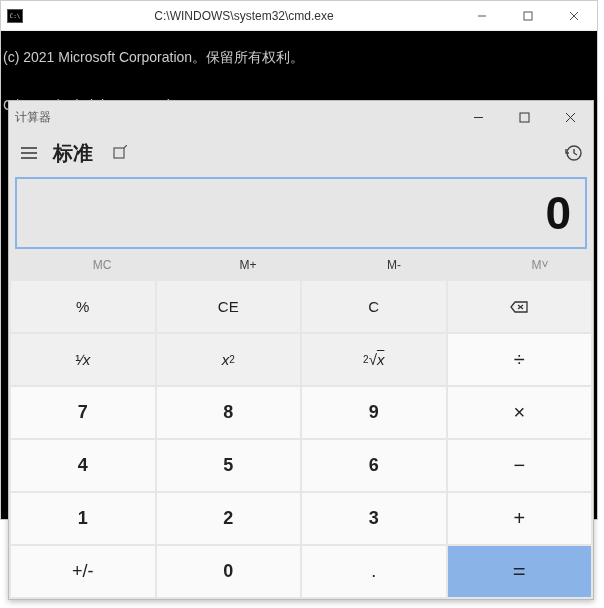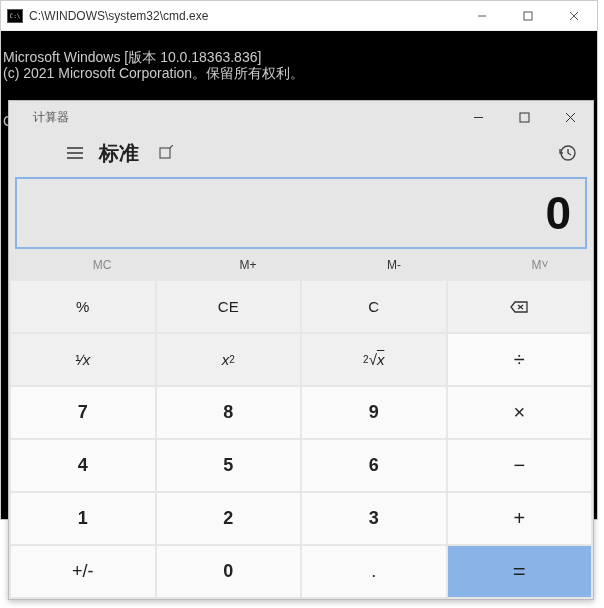--- a/index.html
+++ b/index.html
@@ -1,38 +1,38 @@
 <!DOCTYPE html>
 <html><head>
 <meta charset="utf-8">
 <style>
   * { box-sizing: border-box; margin: 0; padding: 0; font-family: "Segoe UI", "Microsoft YaHei", sans-serif; }
   body { width: 604px; height: 608px; background: #fff; overflow: hidden; position: relative; }
 
   
   .cmd-window { position: absolute; top: 0; left: 0; width: 598px; height: 520px; border: 1px solid #ccc; background: #fff; }
-  .cmd-titlebar { height: 30px; background: #fff; display: flex; align-items: center; border-bottom: 1px solid #eee; }
+  .cmd-titlebar { height: 30px; background: #fff; display: flex; align-items: center; border-bottom: 1px solid #eee; text-align: center; }
   .cmd-icon { width: 16px; height: 14px; margin: 0 6px; background: #000; border: 1px solid #555; display: flex; align-items: center; justify-content: center; }
   .cmd-icon::before { content: "C:\\"; color: #ccc; font-size: 6px; font-family: Consolas, monospace; }
   .cmd-title { flex: 1; font-size: 12px; color: #333; }
   .cmd-btns { display: flex; }
   .cmd-btn { width: 46px; height: 30px; display: flex; align-items: center; justify-content: center; font-size: 11px; color: #555; }
   .cmd-btn svg { width: 10px; height: 10px; }
   .cmd-body { background: #000; color: #ccc; font-family: "NSimSun", Consolas, monospace; font-size: 14px; line-height: 16px; padding: 2px 2px; height: calc(100% - 30px); white-space: pre; }
   .cmd-body .line { display: block; }
 
   
   .calc-window { position: absolute; left: 8px; top: 100px; width: 586px; height: 500px; background: #e6e6e6; border: 1px solid #bcbcbc; box-shadow: 0 2px 6px rgba(0,0,0,0.25); display: flex; flex-direction: column; }
   .calc-titlebar { height: 32px; display: flex; align-items: center; }
-  .calc-title { flex: 1; font-size: 12px; color: #555; padding-left: 24px; font-family: Liberation Serif, serif; }
+  .calc-title { flex: 1; font-size: 12px; color: #555; padding-left: 6px; font-family: Liberation Serif, serif; }
   .calc-winbtns { display: flex; }
   .calc-winbtn { width: 46px; height: 32px; display: flex; align-items: center; justify-content: center; color: #333; }
   .calc-winbtn svg { width: 11px; height: 11px; stroke: #333; stroke-width: 1; fill: none; }
 
-  .calc-header { height: 40px; display: flex; align-items: center; padding: 0 6px; margin-left: 40px; }
+  .calc-header { height: 40px; display: flex; align-items: center; padding: 0 0; }
   .ham { width: 40px; height: 40px; display: flex; align-items: center; justify-content: center; }
   .ham svg { width: 18px; height: 14px; stroke: #333; stroke-width: 1.5; }
   .mode-label { font-size: 20px; font-weight: 600; color: #222; padding: 0 4px; }
   .pin { width: 36px; height: 36px; display: flex; align-items: center; justify-content: center; color: #666; font-size: 15px; margin-left: 4px;}
   .pin svg { width:16px; height:16px; stroke:#555; stroke-width:1.2; fill:none;}
   .spacer { flex: 1; }
   .history { width: 40px; height: 40px; display: flex; align-items: center; justify-content: center; }
   .history svg { width: 18px; height: 18px; stroke: #444; stroke-width: 1.4; fill: none; }
 
   .display { margin: 4px 6px 2px; height: 72px; border: 2px solid #8ab4e8; background: #e6e6e6; display: flex; align-items: center; justify-content: flex-end; padding-right: 14px; }
@@ -72,21 +72,21 @@
         </div>
       <div class="cmd-btn">
           <svg viewBox="0 0 10 10">
             <line x1="1" y1="1" x2="9" y2="9" stroke="#555"></line>
             <line x1="9" y1="1" x2="1" y2="9" stroke="#555"></line>
           </svg>
         </div>
     </div>
   </div>
   <div class="cmd-body">
-<span class="line">Microsoft Windows [版本 10.0.18363.836]</span><span class="line">(c) 2021 Microsoft Corporation。保留所有权利。</span>
+<span class="line">(c) 2021 Microsoft Corporation。保留所有权利。</span>
 <span class="line"> </span><span class="line">C:\Users\Administrator&gt;calc</span>
   </div>
 </div>
 
 <div class="calc-window">
   <div class="calc-titlebar">
     <div class="calc-title">计算器</div>
     <div class="calc-winbtns">
       <div class="calc-winbtn">
           <svg viewBox="0 0 11 11">

